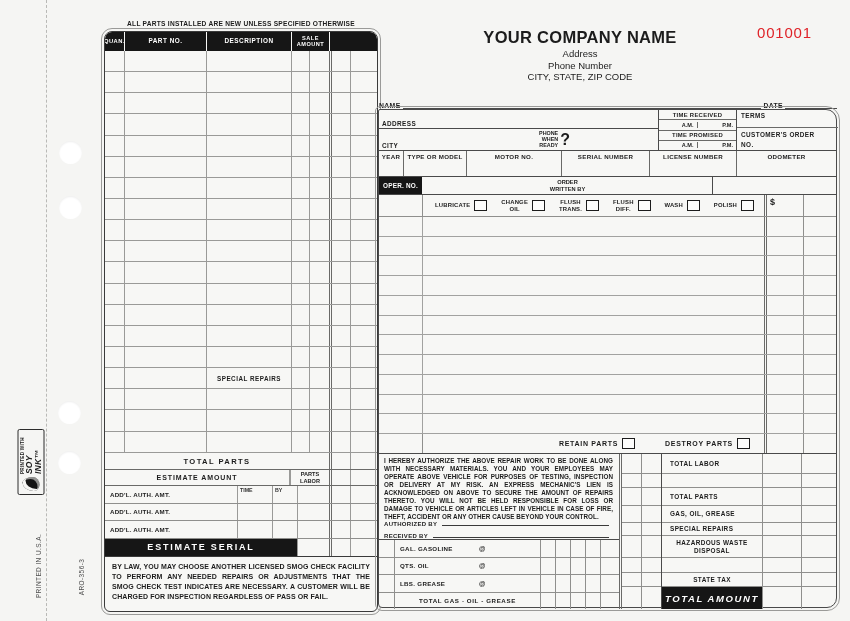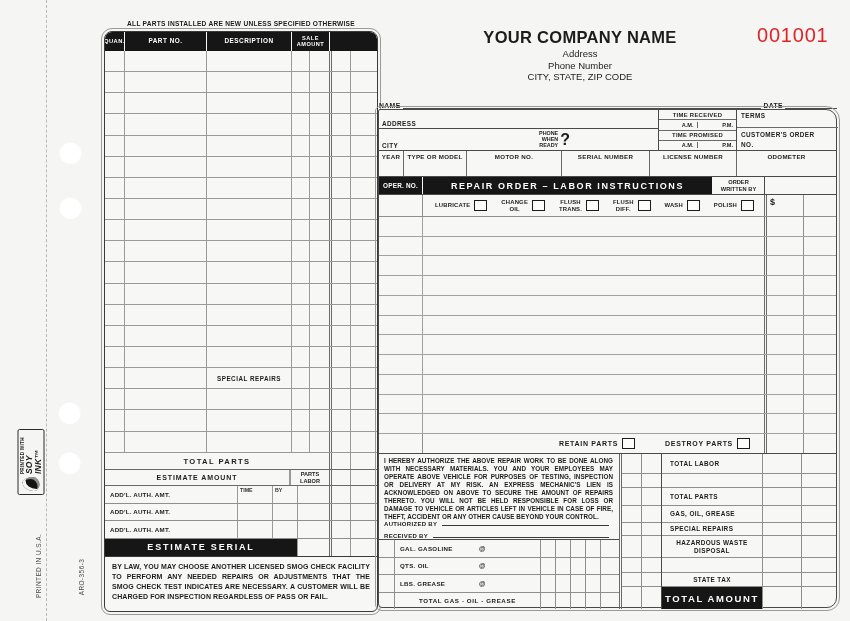--- a/index.html
+++ b/index.html
@@ -43,21 +43,21 @@
   .addl{grid-template-columns:133px 35px 25px 32px 21px 1fr;height:17.6px;border-bottom:1px solid #8f8f8d;}
   .addl .lbl{display:flex;align-items:center;font-size:6.2px;font-weight:bold;padding-left:5px;letter-spacing:.2px;}
   .addl .sub{font-size:5.3px;font-weight:bold;color:#333;padding:1px 0 0 2px;}
   .esttot{grid-template-columns:193px 32px 21px 1fr;height:18px;border-bottom:1px solid #3a3a3a;}
   .esttot .bar{background:#161616;color:#fff;display:flex;align-items:center;justify-content:center;font-size:9px;font-weight:bold;letter-spacing:1.8px;}
   .legal{flex:1;padding:5px 7px 4px 7px;font-size:7px;font-weight:bold;line-height:1.42;text-align:justify;letter-spacing:.1px;}
   
   .cohead{position:absolute;left:385px;top:27px;width:390px;text-align:center;line-height:1.25;}
   .coname{font-size:16.5px;font-weight:bold;letter-spacing:.3px;}
   .coline{font-size:9.5px;}
-  .formno{position:absolute;left:757px;top:24px;font-size:20px;letter-spacing:.8px;}
+  .formno{position:absolute;left:757px;top:24px;font-size:15px;letter-spacing:.8px;}
   
   .namerow{position:absolute;left:379px;top:97px;width:458px;height:12px;display:flex;align-items:flex-end;font-size:6.8px;font-weight:bold;letter-spacing:.4px;}
   .wline{flex:1;border-bottom:1px solid #4a4a4a;height:100%;margin:0 2px;}
   .wline2{width:52px;border-bottom:1px solid #4a4a4a;height:100%;margin-left:2px;}
   
   .rbox{position:absolute;left:378px;top:109px;width:459px;height:499px;background:#f7f7f5;border:1px solid #4a4a4a;border-radius:2px 11px 10px 4px;outline:1px solid #9a9a98;outline-offset:2px;}
   .slbl{font-size:6.4px;font-weight:bold;letter-spacing:.4px;}
   .addrzone{position:absolute;left:0;top:0;width:279px;height:40px;}
   .addrline{position:absolute;left:0;top:0;width:100%;height:19px;border-bottom:1px solid #4a4a4a;display:flex;align-items:flex-end;padding:0 0 1px 3px;}
   .cityline{position:absolute;left:0;top:19px;width:100%;height:21px;display:flex;align-items:flex-end;padding:0 0 1px 3px;}
@@ -435,21 +435,20 @@
       <div>YEAR</div>
       <div>TYPE OR MODEL</div>
       <div>MOTOR NO.</div>
       <div>SERIAL NUMBER</div>
       <div>LICENSE NUMBER</div>
       <div>ODOMETER</div>
     </div>
 
     <div class="blkrow">
       <div class="blk opno">OPER. NO.</div>
-      <div class="blk title">REPAIR ORDER  –  LABOR INSTRUCTIONS</div>
       <div class="owb prel">ORDER
 WRITTEN BY</div>
       <div></div>
     </div>
 
     <div class="srvrow">
       <div class="c1"></div>
       <div class="srvmid">
         <span class="srvitem">
           <span class="t prel">LUBRICATE</span>
@@ -700,21 +699,21 @@
         <div style="height:15px;">
             <div></div>
             <div class="a"></div>
             <div class="a"></div>
           </div>
         <div style="height:14px;">
           <div class="tlbl cen">STATE TAX</div>
             <div class="a"></div>
             <div class="a"></div>
         </div>
-        <div style="flex:1;">
+        <div style="flex:1;font-style:italic;">
           <div class="totamt">TOTAL  AMOUNT</div>
             <div class="a"></div>
             <div class="a"></div>
         </div>
       </div>
 
     </div>
   </div>
 
 </div>

